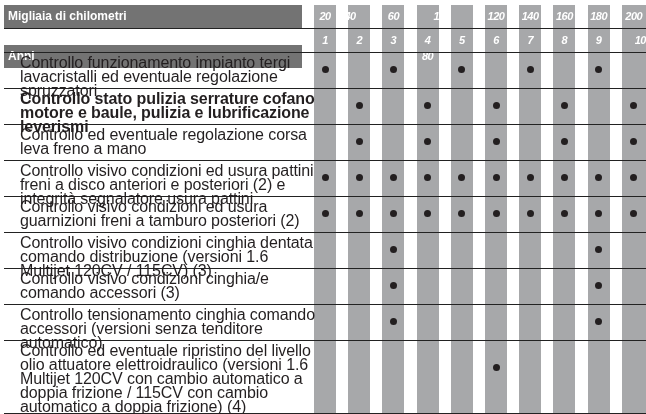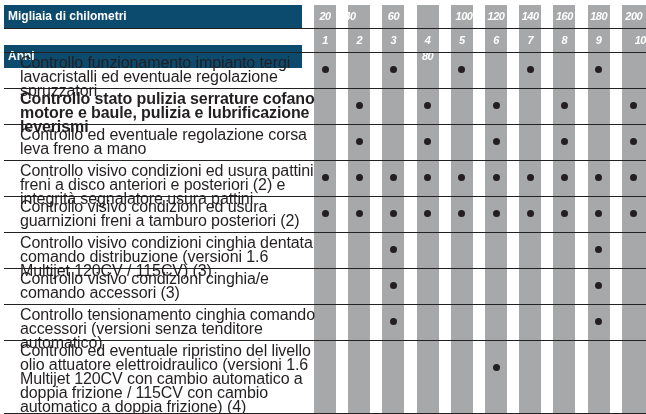--- a/index.html
+++ b/index.html
@@ -1,18 +1,18 @@
 <!DOCTYPE html>
 <html><head>
 <meta charset="utf-8">
 <style>
   html, body { margin:0; padding:0; background:#ffffff; }
   body { width:646px; height:414px; position:relative; overflow:hidden; font-family:"Liberation Sans", sans-serif; }
   .stripe { position:absolute; top:5px; height:408px; width:22px; background:#a7a8aa; }
-  .lefthead { position:absolute; left:4px; width:298px; background:#0c4a6e; color:#ffffff; font-weight:bold; font-size:12px; padding-left:4px; box-sizing:border-box; line-height:23px; }
+  .lefthead { position:absolute; left:4px; width:298px; background:#737373; color:#ffffff; font-weight:bold; font-size:12px; padding-left:4px; box-sizing:border-box; line-height:23px; }
   .colhead { position:absolute; width:22px; text-align:center; color:#ffffff; font-weight:bold; font-size:11px; line-height:23px; letter-spacing:-0.5px;font-style:italic; }
   .hline { position:absolute; left:4px; width:642px; height:1px; background:#222222; }
   .rowtext { position:absolute; left:20px; width:300px; font-size:16px; color:#231f20; line-height:14px; letter-spacing:-0.1px; }
   .dot { position:absolute; width:7px; height:7px; border-radius:50%; background:#231f20; }
 </style>
 </head>
 <body>
 
 <div id="table">
 
@@ -22,21 +22,21 @@
     <div class="stripe" style="left: 348.2px;"></div>
     <div class="colhead" style="left: 339px; top: 5px;">40</div>
     <div class="colhead" style="left: 348.2px; top: 29px;">2</div>
     <div class="stripe" style="left: 382.4px;"></div>
     <div class="colhead" style="left: 382.4px; top: 5px;">60</div>
     <div class="colhead" style="left: 382.4px; top: 29px;">3</div>
     <div class="stripe" style="left: 416.6px;"></div>
     <div class="colhead" style="left: 416.6px; top: 5px; margin-top: 40px;">80</div>
     <div class="colhead" style="left: 416.6px; top: 29px;">4</div>
     <div class="stripe" style="left: 450.8px;"></div>
-    <div class="colhead" style="left: 453px; top: 5px;">100</div>
+    <div class="colhead" style="left: 431px; top: 5px;">100</div>
     <div class="colhead" style="left: 450.8px; top: 29px;">5</div>
     <div class="stripe" style="left: 485px;"></div>
     <div class="colhead" style="left: 485px; top: 5px;">120</div>
     <div class="colhead" style="left: 485px; top: 29px;">6</div>
     <div class="stripe" style="left: 519.2px;"></div>
     <div class="colhead" style="left: 519.2px; top: 5px;">140</div>
     <div class="colhead" style="left: 519.2px; top: 29px;">7</div>
     <div class="stripe" style="left: 553.4px;"></div>
     <div class="colhead" style="left: 553.4px; top: 5px;">160</div>
     <div class="colhead" style="left: 553.4px; top: 29px;">8</div>

